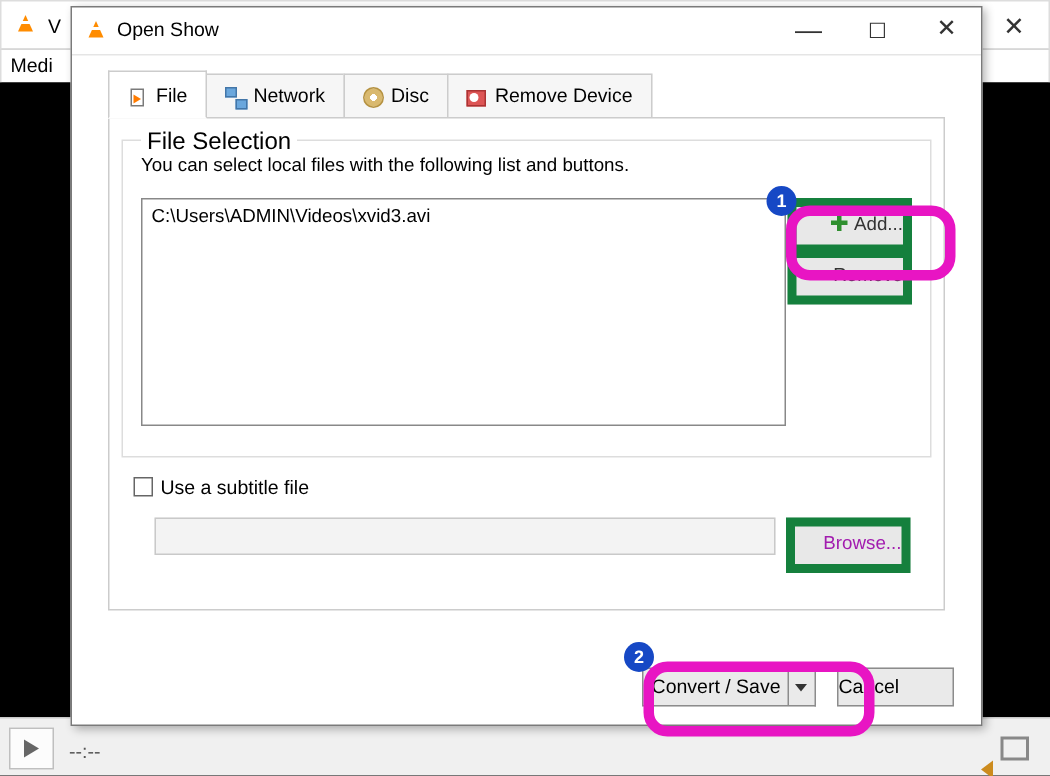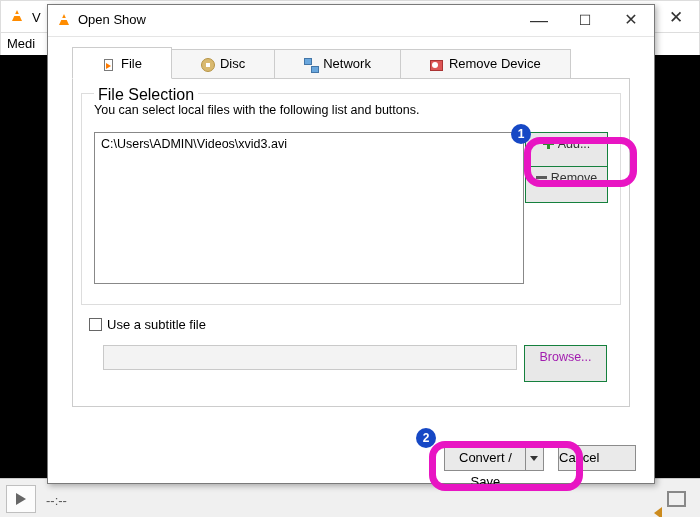--- a/index.html
+++ b/index.html
@@ -17,50 +17,50 @@
 .dialog{position:absolute;left:47px;top:4px;width:608px;height:480px;background:#fff;border:1px solid #7a7a7a;box-shadow:2px 2px 6px rgba(0,0,0,.3);box-sizing:border-box}
 .dlg-titlebar{height:31px;border-bottom:1px solid #e5e5e5;position:relative}
 .dlg-titlebar .cone{position:absolute;left:8px;top:7px}
 .dlg-title{position:absolute;left:30px;top:7px;font-size:13px}
 .win-btn{position:absolute;top:0;width:46px;height:30px;text-align:center;line-height:30px;font-size:15px;color:#333}
 .win-min{right:92px;font-size:18px}
 .win-max{right:46px;font-size:14px}
 .win-close{right:0;font-size:16px}
 
 .tabs{position:absolute;left:24px;top:44px;height:30px}
-.tab{float:left;height:28px;line-height:28px;padding:0 29px;border:1px solid #ccc;background:#f6f6f6;margin-right:-1px;position:relative}
+.tab{float:left;height:28px;line-height:28px;padding:0 12px;border:1px solid #ccc;background:#f6f6f6;margin-right:-1px;position:relative}
 .tab.active{background:#fff;border-bottom:1px solid #fff;z-index:2;height:30px;top:-2px;line-height:32px}
 .tab .ic{display:inline-block;vertical-align:middle;margin-right:5px}
 .tab-body{position:absolute;left:24px;right:24px;top:73px;bottom:76px;border:1px solid #ccc;background:#fff;box-sizing:border-box}
 
 .fs-frame{position:absolute;left:8px;right:8px;top:14px;height:210px;border:1px solid #ddd}
 .fs-label{position:absolute;left:12px;top:-8px;background:#fff;padding:0 4px;font-size:16px}
 .fs-hint{position:absolute;left:12px;top:9px;font-size:12.5px}
 .file-list{position:absolute;left:12px;top:38px;width:430px;height:152px;border:1px solid #888;background:#fff;box-sizing:border-box;padding:4px 6px;font-size:12.5px}
-.btn{background:#e8e8e8;border:1px solid #15803d;box-sizing:border-box;text-align:center;font-size:12.5px;color:#333;line-height:23px;height:37px}
+.btn{background:#e8e8e8;border:6px solid #15803d;box-sizing:border-box;text-align:right;font-size:12.5px;color:#333;line-height:23px;height:37px}
 .btn.disabled{color:#a21caf}
 .btn-add{position:absolute;right:12px;top:38px;width:83px}
 .btn-remove{position:absolute;right:12px;top:72px;width:83px}
 .plus{display:inline-block;width:11px;height:11px;position:relative;vertical-align:-1px;margin-right:4px}
 .plus:before,.plus:after{content:"";position:absolute;background:#2f8f2f}
 .plus:before{left:4px;top:0;width:3px;height:11px}
 .plus:after{left:0;top:4px;width:11px;height:3px}
 .minus{display:inline-block;width:11px;height:11px;position:relative;vertical-align:-1px;margin-right:4px}
 .minus:before{content:"";position:absolute;left:0;top:4px;width:11px;height:3px;background:#5b5b5b}
 
 .sub-row{position:absolute;left:16px;right:8px;top:238px;height:70px}
 .chk{display:inline-block;width:13px;height:13px;border:1px solid #666;box-sizing:border-box;background:#fff;vertical-align:-2px;margin-right:5px}
 .sub-input{position:absolute;left:14px;top:28px;width:414px;height:25px;border:1px solid #c9c9c9;background:#f3f3f3;box-sizing:border-box}
 .btn-browse{position:absolute;right:14px;top:28px;width:83px}
 
 .more-row{position:absolute;left:12px;bottom:50px;font-size:12.5px}
 
 .footer-area{position:absolute;right:18px;bottom:12px}
 .split-btn{display:inline-block}
-.split-main{display:inline-block;width:82px;height:26px;line-height:24px;border:1px solid #8c8c8c;background:#eaeaea;text-align:center;box-sizing:border-box;vertical-align:top}
+.split-main{display:inline-block;width:98px;height:26px;line-height:24px;border:1px solid #8c8c8c;background:#eaeaea;text-align:center;box-sizing:border-box;vertical-align:top}
 .split-drop{display:inline-block;width:18px;height:26px;border:1px solid #8c8c8c;border-left:none;background:#eaeaea;box-sizing:border-box;vertical-align:top;position:relative}
 .split-drop:before{content:"";position:absolute;left:4px;top:10px;width:0;height:0;border-left:4px solid transparent;border-right:4px solid transparent;border-top:5px solid #333}
 .btn-cancel{display:inline-block;width:78px;height:26px;line-height:24px;border:1px solid #8c8c8c;background:#eaeaea;text-align:left;box-sizing:border-box;margin-left:10px;vertical-align:top}
 
 .cone{width:16px;height:16px;position:relative;display:inline-block}
 .cone:before{content:"";position:absolute;left:3px;top:2px;width:0;height:0;border-left:5px solid transparent;border-right:5px solid transparent;border-bottom:11px solid #ff8c00}
 .cone:after{content:"";position:absolute;left:5px;top:6px;width:6px;height:2px;background:#fff}
 
 .ic-file{width:14px;height:14px;position:relative}
 .ic-file:before{content:"";position:absolute;left:2px;top:1px;width:9px;height:12px;background:#fff;border:1px solid #7a7a7a;box-sizing:border-box}
@@ -105,24 +105,24 @@
     <div class="win-btn win-min">—</div>
     <div class="win-btn win-max">☐</div>
     <div class="win-btn win-close">✕</div>
   </div>
 
   <div class="tabs">
     <div class="tab active">
       <span class="ic ic-file"></span><span>File</span>
     </div>
     <div class="tab">
-      <span class="ic ic-disc"></span><span>Disc</span>
+      <span class="ic ic-net"></span><span>Network</span>
     </div>
     <div class="tab">
-      <span class="ic ic-net"></span><span>Network</span>
+      <span class="ic ic-disc"></span><span>Disc</span>
     </div>
     <div class="tab">
       <span class="ic ic-cap"></span><span>Remove Device</span>
     </div>
   </div>
 
   <div class="tab-body">
     <div class="fs-frame">
       <div class="fs-label">File Selection</div>
       <div class="fs-hint">You can select local files with the following list and buttons.</div>

